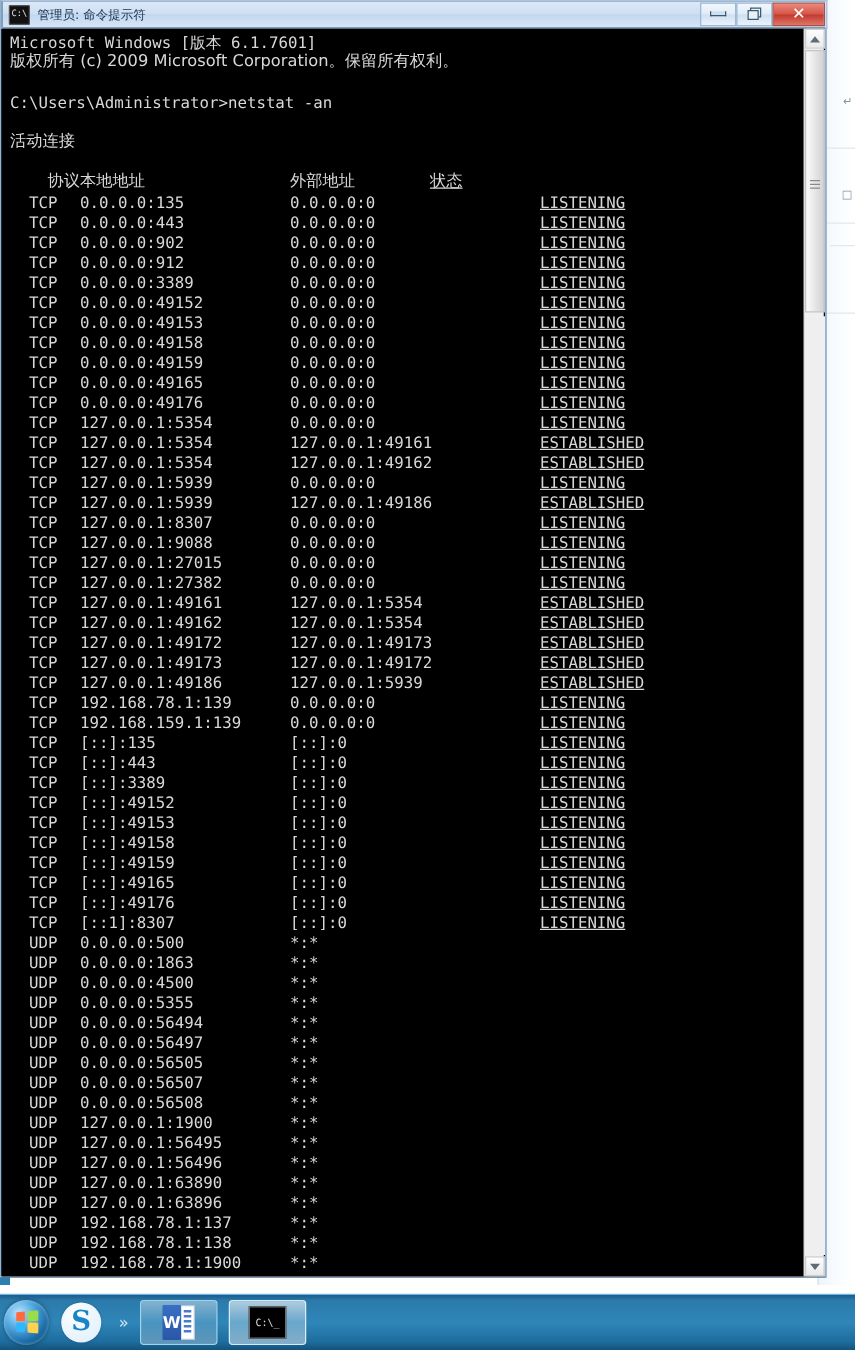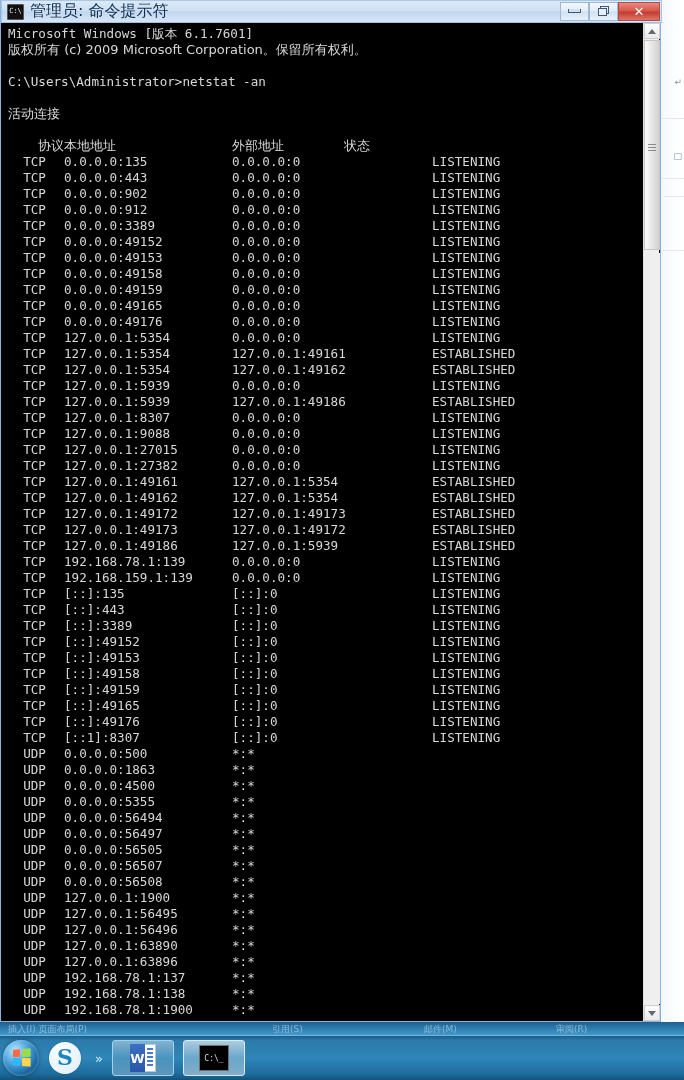--- a/index.html
+++ b/index.html
@@ -50,21 +50,21 @@
     display:flex;align-items:center;
   }
   .tb-icon{
     width:15px;height:14px;margin-left:5px;margin-right:6px;
     background:#111;border:1px solid #555;border-radius:1px;
     color:#e8e8e8;font-family:"DejaVu Sans Mono",monospace;font-size:7px;
     display:flex;align-items:center;justify-content:center;line-height:1;
     flex:0 0 auto;
   }
   .tb-title{
-    font-size:16px;color:#11304e;
+    font-size:10px;color:#11304e;
     font-family:"DejaVu Sans",sans-serif;
     white-space:nowrap;letter-spacing:0px;
   }
   .tb-spacer{flex:1 1 auto;}
   .tb-btns{display:flex;align-items:center;height:23px;margin-right:1px;}
   .tb-btn{
     width:29px;height:19px;margin-top:-1px;
     border:1px solid #9db9d6;
     background:linear-gradient(to bottom,#f2f7fc 0%,#e2ecf7 48%,#cfdff1 52%,#eaf2fb 100%);
     display:flex;align-items:center;justify-content:center;
@@ -95,21 +95,21 @@
     padding:3px 0 0 6px;
     box-sizing:border-box;
     white-space:pre;
   }
   .line{height:16px;white-space:pre;}
   .cjk{font-family:"DejaVu Sans",sans-serif;font-size:13px;}
   .blank{height:16px;}
   .c-proto{display:inline-block;width:56px;}
   .c-local{display:inline-block;width:168px;}
   .c-fore{display:inline-block;width:200px;}
-  .c-state{display:inline-block;}
+  .c-state{display:inline-block;text-decoration:underline;}
   .hdr .c-proto{width:56px;text-align:right;}
   .hdr .c-local{width:168px;}
   .hdr .c-fore{width:112px;}
 
   
   .vscroll{
     position:absolute;right:1px;top:23px;width:16px;height:998px;
     background:#f0f0f0;border-left:1px solid #dfdfdf;
     box-sizing:border-box;
   }
@@ -263,26 +263,20 @@
             <i></i>
           </span>
       </div>
       <div class="vs-track"></div>
       <div class="vs-btn vs-dn">
           <span class="arrow-d"></span>
         </div>
     </div>
   </div>
 
-  <div class="behind-strip">
-    <span class="bt" style="left:8px;">插入(I)  页面布局(P)</span>
-    <span class="bt" style="left:272px;">引用(S)</span>
-    <span class="bt" style="left:424px;">邮件(M)</span>
-    <span class="bt" style="left:556px;">审阅(R)</span>
-  </div>
 
   <div class="taskbar">
     <div class="start-orb" title="start">
       <span class="orb-flag">
           <i></i>
           <i></i>
           <i></i>
           <i></i>
         </span>
     </div>

